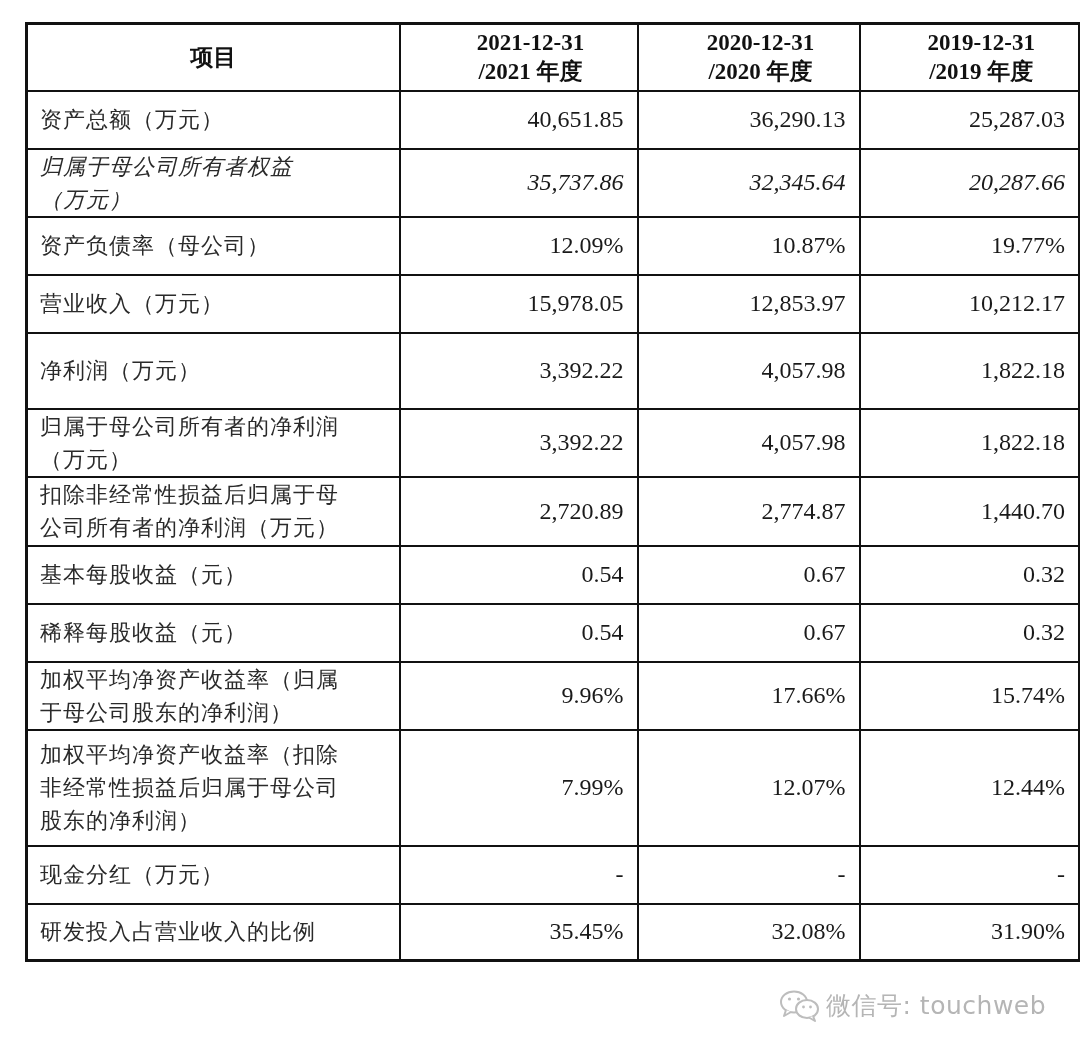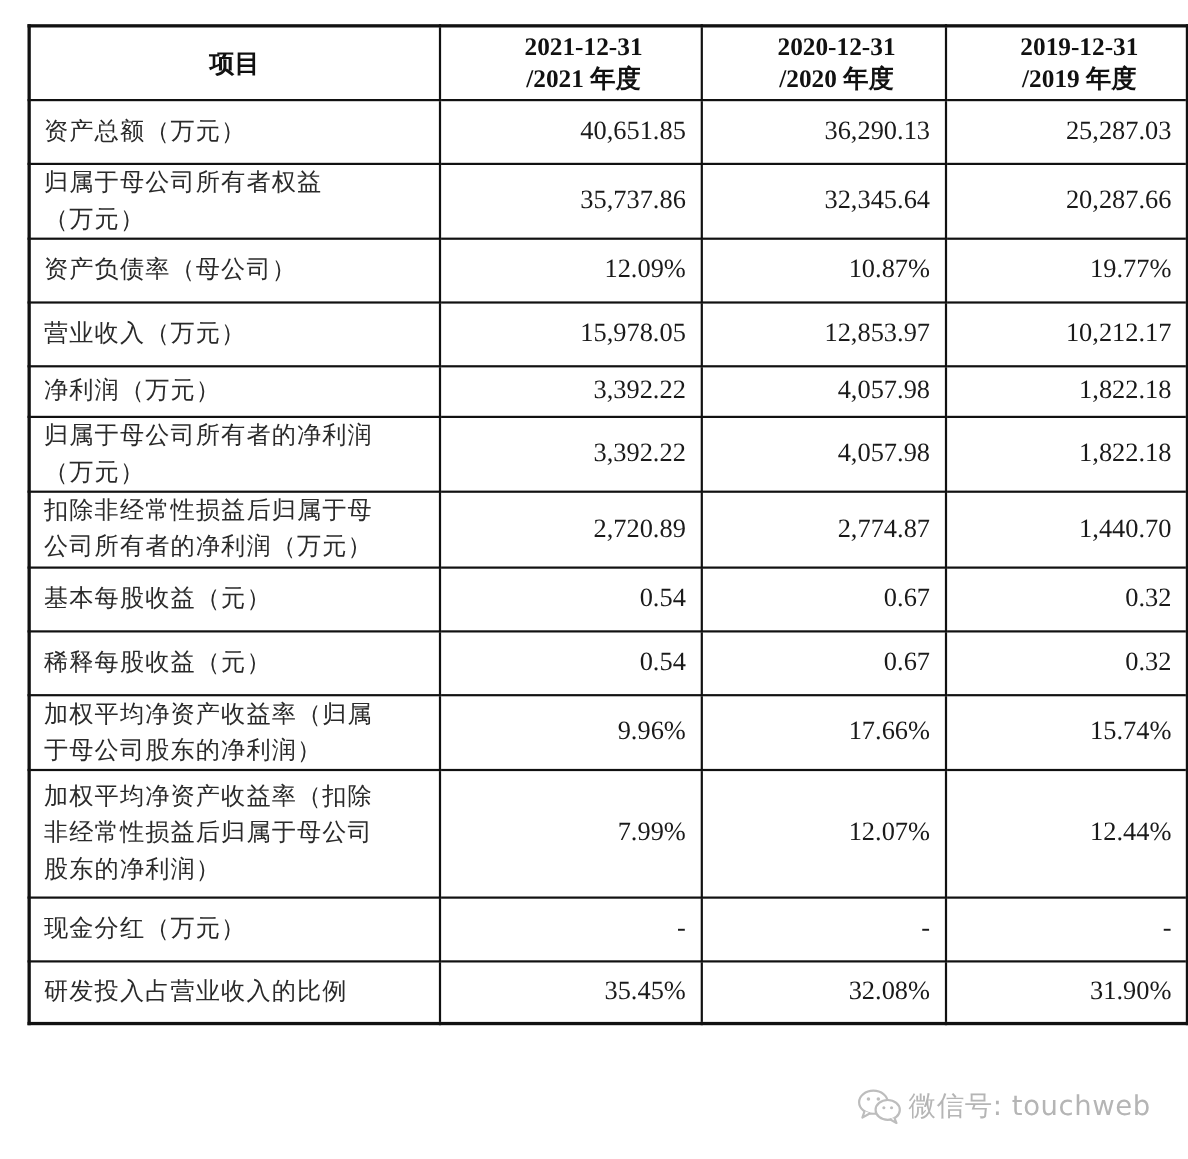--- a/index.html
+++ b/index.html
@@ -109,40 +109,40 @@
       </th>
     </tr>
   </thead>
   <tbody id="table-body">
       <tr style="height: 58px; border-radius: 24px;">
         <td class="label">资产总额（万元）</td>
         <td class="num">40,651.85</td>
         <td class="num">36,290.13</td>
         <td class="num">25,287.03</td>
       </tr>
-      <tr style="height: 67px;">
+      <tr style="height: 67px; font-style: italic;">
         <td class="label">归属于母公司所有者权益
 （万元）</td>
         <td class="num">35,737.86</td>
         <td class="num">32,345.64</td>
         <td class="num">20,287.66</td>
       </tr>
       <tr style="height: 58px;">
         <td class="label">资产负债率（母公司）</td>
         <td class="num">12.09%</td>
         <td class="num">10.87%</td>
         <td class="num">19.77%</td>
       </tr>
       <tr style="height: 58px;">
         <td class="label">营业收入（万元）</td>
         <td class="num">15,978.05</td>
         <td class="num">12,853.97</td>
         <td class="num">10,212.17</td>
       </tr>
-      <tr style="height: 46px;">
+      <tr style="height: 76px;">
         <td class="label">净利润（万元）</td>
         <td class="num">3,392.22</td>
         <td class="num">4,057.98</td>
         <td class="num">1,822.18</td>
       </tr>
       <tr style="height: 66px;">
         <td class="label">归属于母公司所有者的净利润
 （万元）</td>
         <td class="num">3,392.22</td>
         <td class="num">4,057.98</td>

